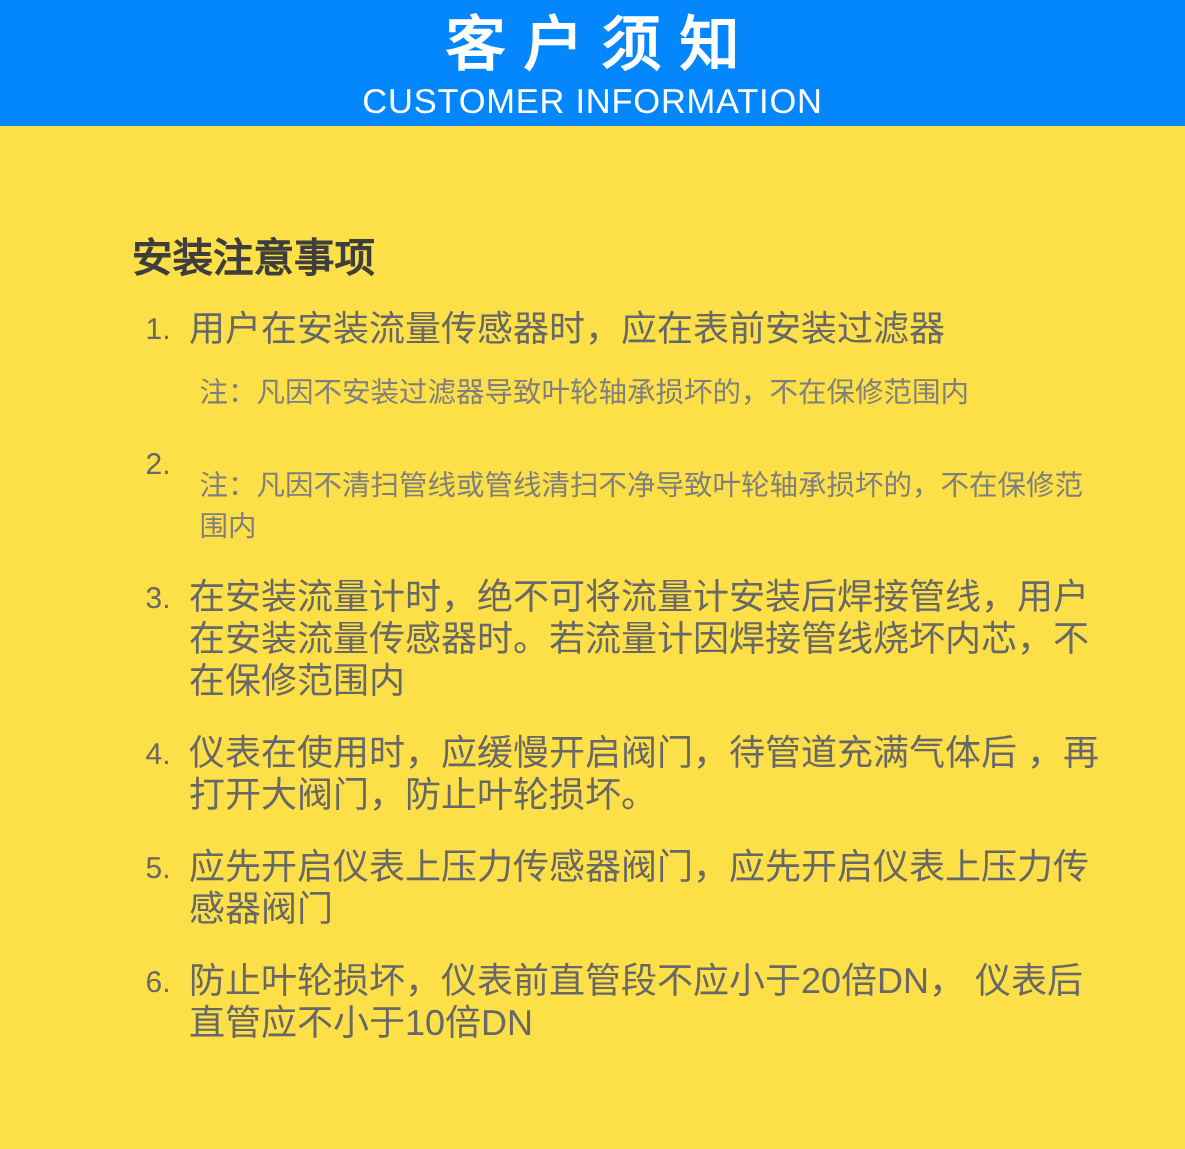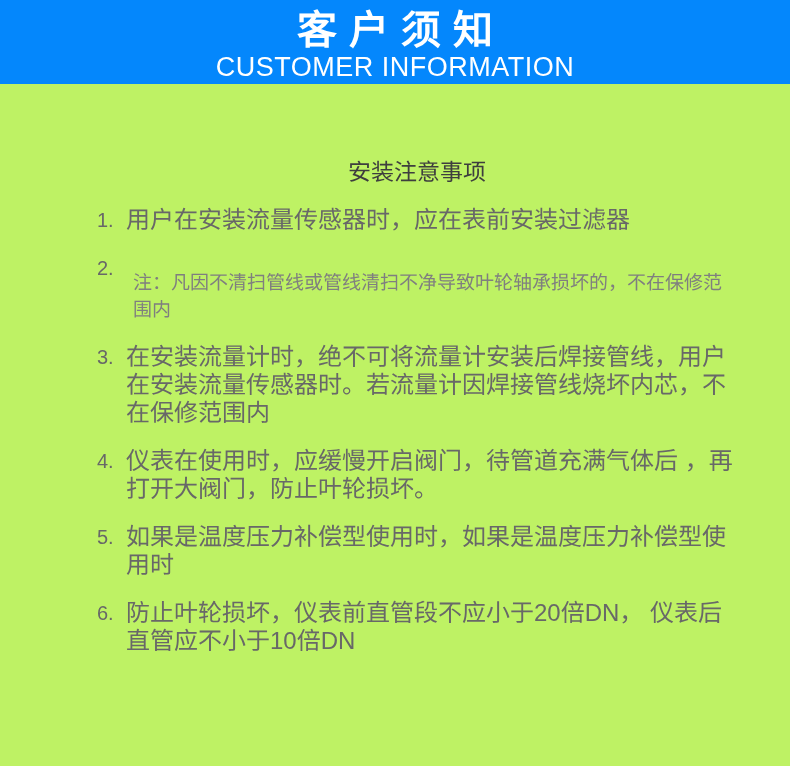--- a/index.html
+++ b/index.html
@@ -4,21 +4,21 @@
 <style>
   html, body {
     margin: 0;
     padding: 0;
     background: #ffffff;
     font-family: "Liberation Sans", "DejaVu Sans", sans-serif;
   }
   .page {
     width: 790px;
     min-height: 766px;
-    background: #bef264;
+    background: #fde047;
     overflow: hidden;
   }
   
   .banner {
     width: 100%;
     height: 84px;
     background: #0487fc;
     color: #ffffff;
     display: flex;
     flex-direction: column;
@@ -30,37 +30,36 @@
     margin: 6px 0 0 0;
     font-size: 40px;
     line-height: 48px;
     font-weight: bold;
     letter-spacing: 12px;
     text-indent: 12px; 
     white-space: nowrap;
   }
   .banner-subtitle {
     margin-top: 0px;
-    font-size: 27px;
+    font-size: 23px;
     line-height: 26px;
     font-weight: 400;
     letter-spacing: 0.5px;
     white-space: nowrap;
   }
   
   .content {
     padding: 0 44px 40px 88px;
   }
   .section-title {
     margin: 74px 0 0 0;
-    font-size: 23px;
+    font-size: 27px;
     line-height: 28px;
-    font-weight: normal;
+    font-weight: bold;
     color: #3e3e3e;
-    text-align: center;
   }
   .intro {
     margin: 29px 0 0 0;
     font-size: 20px;
     line-height: 28px;
     color: #686868;
   }
   .notice-list {
     list-style: none;
     margin: 18px 0 0 0;
@@ -111,20 +110,21 @@
 
     <h2 class="section-title">安装注意事项</h2>
 
 
     <ol class="notice-list">
 
       <li class="notice-item">
         <span class="item-number">1.</span>
         <div class="item-body">
           <p class="item-text">用户在安装流量传感器时，应在表前安装过滤器</p>
+          <p class="item-note">注：凡因不安装过滤器导致叶轮轴承损坏的，不在保修范围内</p>
         </div>
       </li>
 
       <li class="notice-item">
         <span class="item-number">2.</span>
         <div class="item-body">
           <p class="item-note">注：凡因不清扫管线或管线清扫不净导致叶轮轴承损坏的，不在保修范围内</p>
         </div>
       </li>
 
@@ -138,21 +138,21 @@
       <li class="notice-item">
         <span class="item-number">4.</span>
         <div class="item-body">
           <p class="item-text">仪表在使用时，应缓慢开启阀门，待管道充满气体后 ，再打开大阀门，防止叶轮损坏。</p>
         </div>
       </li>
 
       <li class="notice-item">
         <span class="item-number">5.</span>
         <div class="item-body">
-          <p class="item-text">如果是温度压力补偿型使用时，如果是温度压力补偿型使用时</p>
+          <p class="item-text">应先开启仪表上压力传感器阀门，应先开启仪表上压力传感器阀门</p>
         </div>
       </li>
 
       <li class="notice-item">
         <span class="item-number">6.</span>
         <div class="item-body">
           <p class="item-text">防止叶轮损坏，仪表前直管段不应小于20倍DN， 仪表后直管应不小于10倍DN</p>
         </div>
       </li>
 

